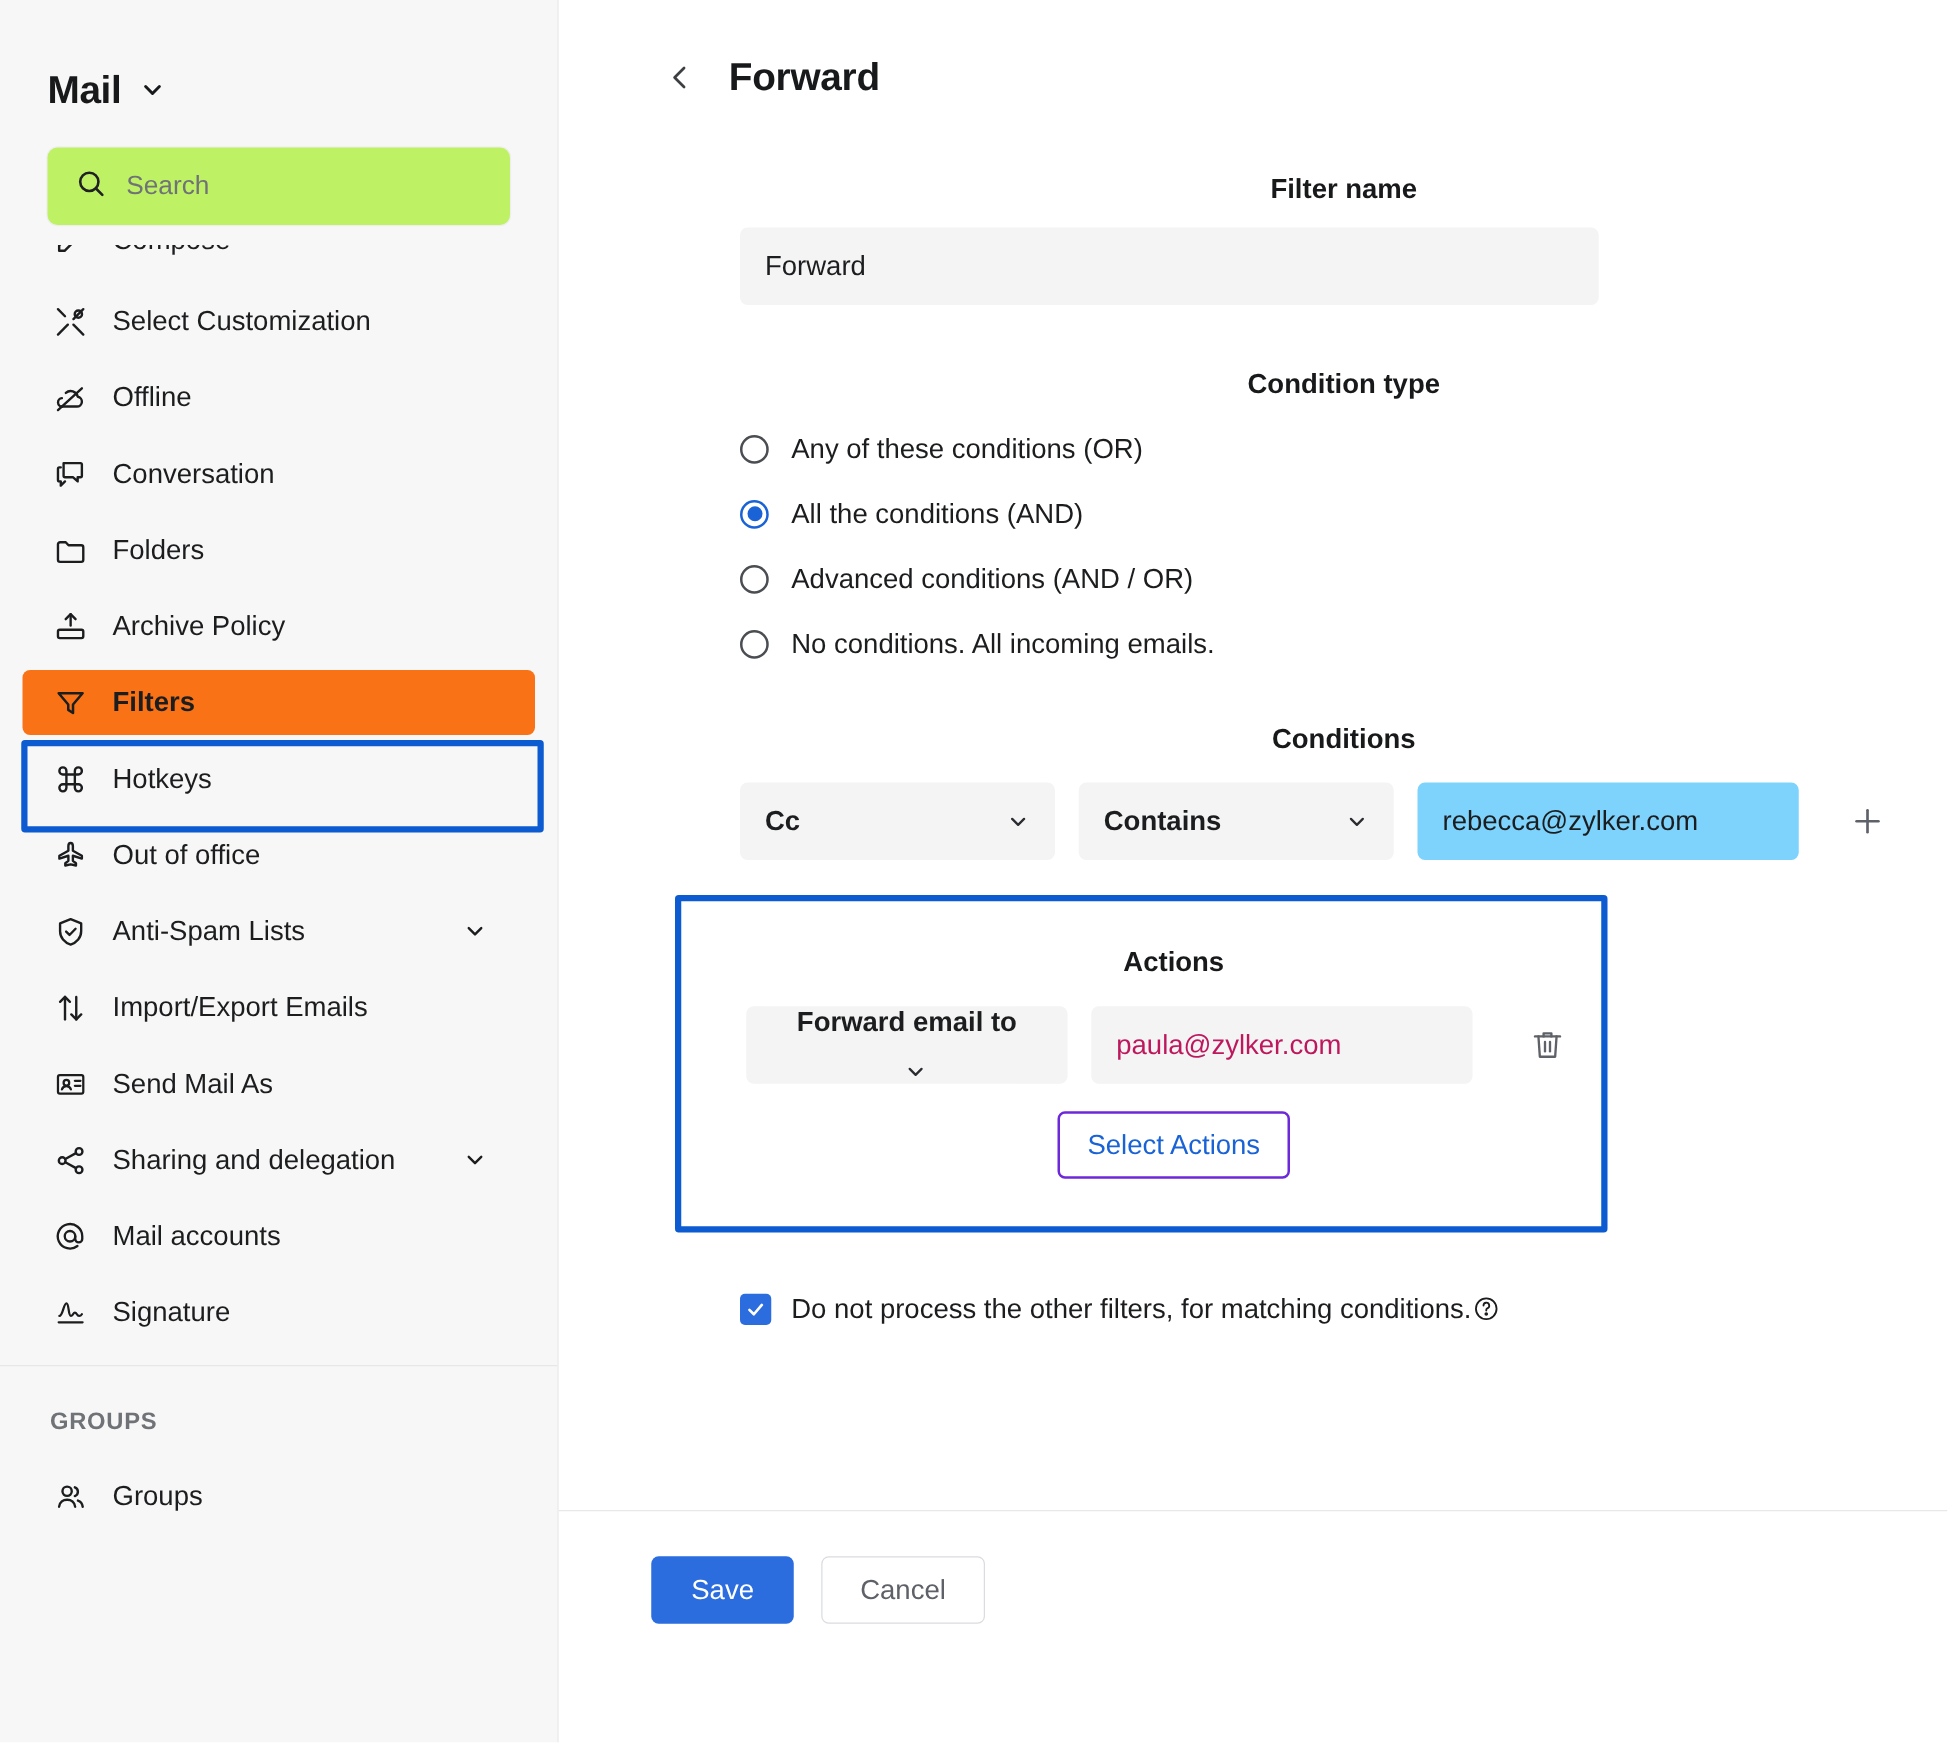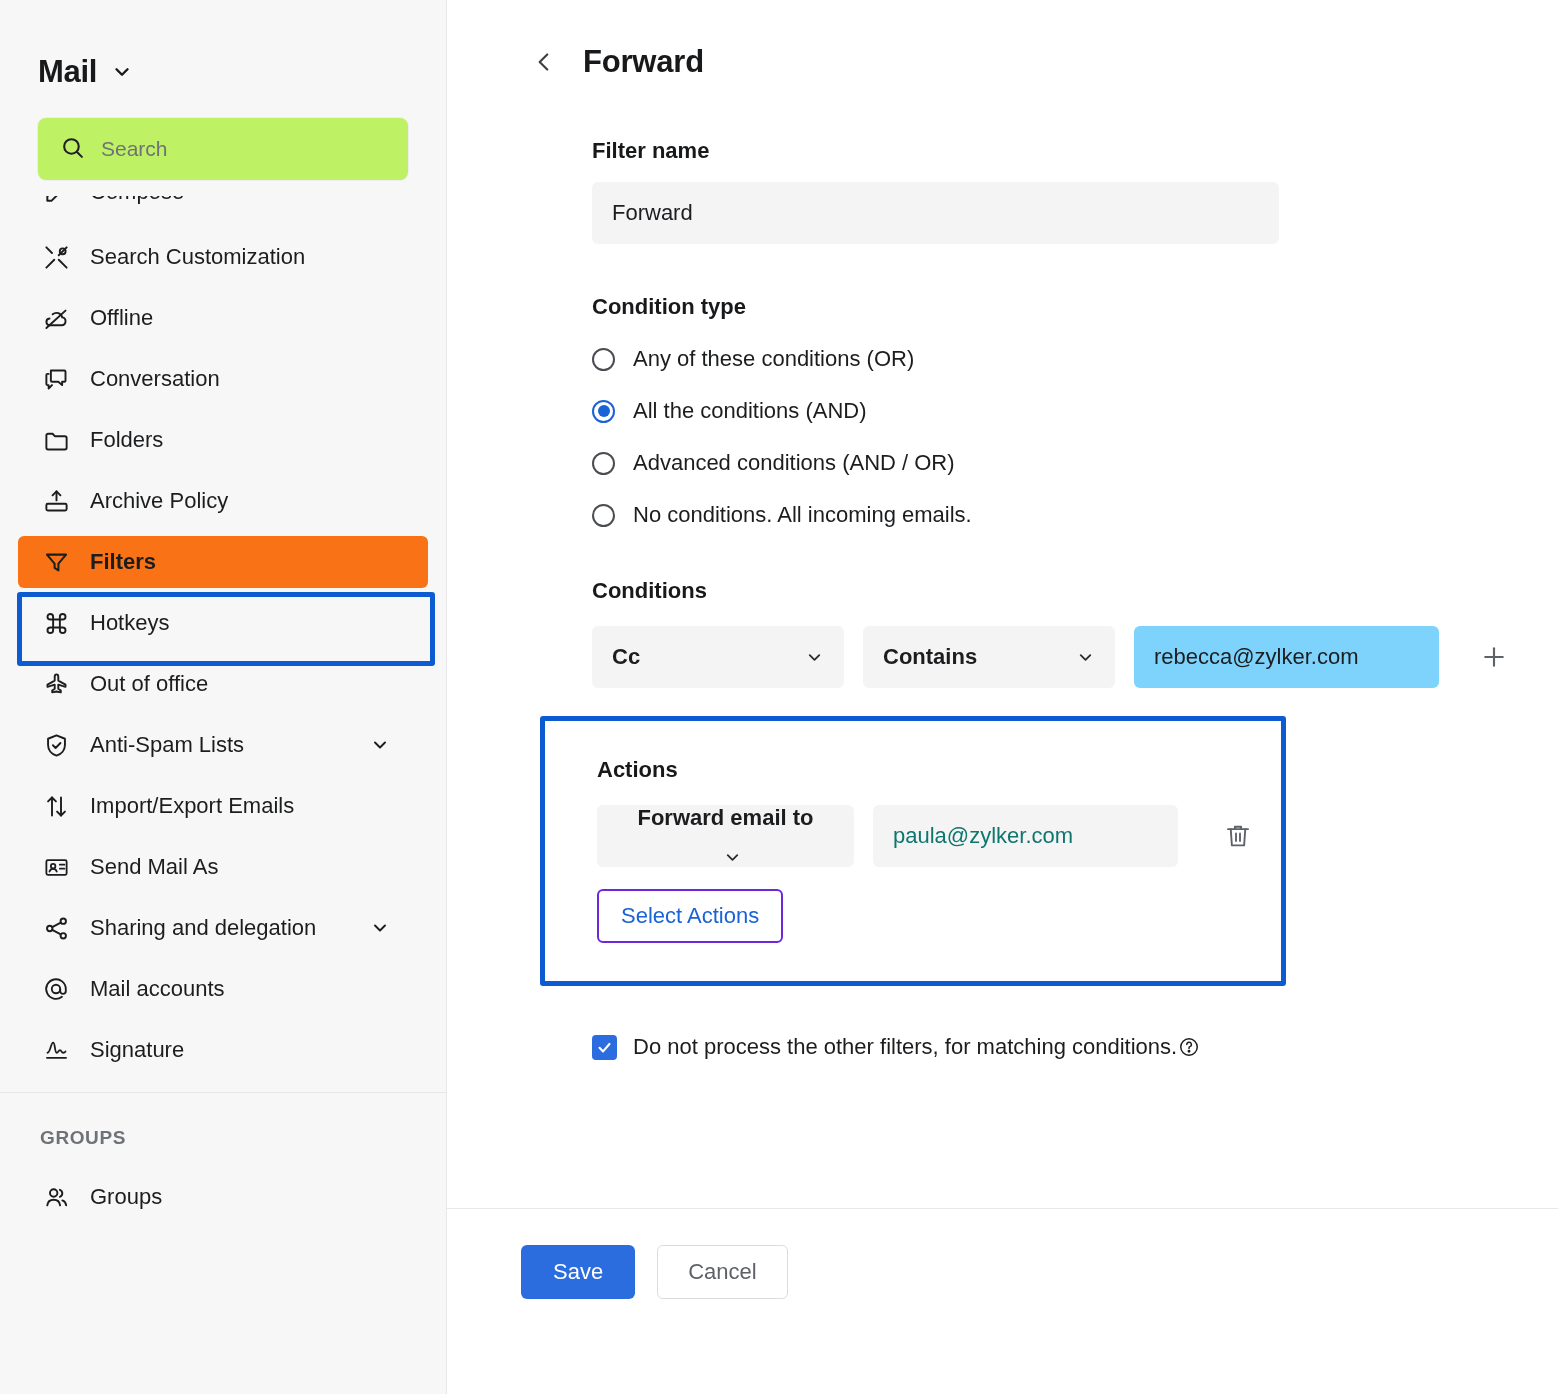--- a/index.html
+++ b/index.html
@@ -93,21 +93,21 @@
   }
   .main-head {
     display: flex; align-items: center; gap: 26px;
     padding: 44px 0 0 84px;
   }
   .back-ico { color: #3c4043; display: flex; align-items: center; }
   .main-title {
     font-size: 31px; font-weight: 700; color: #18191b; letter-spacing: -0.2px;
   }
 
-  .form { padding: 58px 0 0 145px; }
+  .form { padding: 58px 0 0 145px; text-align: center; }
   .f-label {
     font-size: 22px; font-weight: 700; color: #18191b;
   }
   .txt-field {
     margin-top: 18px;
     width: 687px; height: 62px;
     background: #f4f4f5; border-radius: 6px;
     display: flex; align-items: center; padding: 0 20px;
     font-size: 22px; color: #1c1d1f;
   }
@@ -163,21 +163,21 @@
     border-radius: 3px;
     padding: 36px 0 38px 52px;
   }
   .act-row {
     display: flex; align-items: center; gap: 19px; margin-top: 22px;
   }
   .sel-act { width: 257px; flex-direction: column; }
   .val-act {
     width: 305px; height: 62px; background: #f4f4f5; border-radius: 6px;
     display: flex; align-items: center; padding: 0 20px;
-    font-size: 22px; color: #0f766e;
+    font-size: 22px; color: #be185d;
   }
   .trash-btn {
     width: 42px; height: 42px; margin-left: 20px;
     display: flex; align-items: center; justify-content: center;
     color: #5e6167;
   }
   .select-actions-btn {
     margin-top: 22px; display: inline-flex; align-items: center;
     height: 54px; padding: 0 22px;
     border: 2px solid #6d28d9; border-radius: 6px;
@@ -260,21 +260,21 @@
       <div class="nav-item">
         <span class="ico">
           <svg width="27" height="27" viewBox="0 0 24 24" fill="none" stroke="currentColor" stroke-width="1.7" stroke-linecap="round" stroke-linejoin="round">
               <path d="M3 21l7-7"></path>
               <path d="M14 10l7-7"></path>
               <path d="M21 21l-7-7"></path>
               <path d="M3 3l5 5"></path>
               <circle cx="17.5" cy="6.5" r="2.6"></circle>
             </svg>
         </span>
-        <span class="lbl">Search Customization</span>
+        <span class="lbl">Select Customization</span>
       </div>
 
       <div class="nav-item">
         <span class="ico">
           <svg width="27" height="27" viewBox="0 0 24 24" fill="none" stroke="currentColor" stroke-width="1.7" stroke-linecap="round" stroke-linejoin="round">
               <path d="M6 18h10.5a3.5 3.5 0 0 0 .6-6.95A5.2 5.2 0 0 0 8.6 8.3"></path>
               <path d="M6 18a3 3 0 0 1-.2-5.99"></path>
               <line x1="3" y1="20.5" x2="20" y2="5"></line>
             </svg>
         </span>

